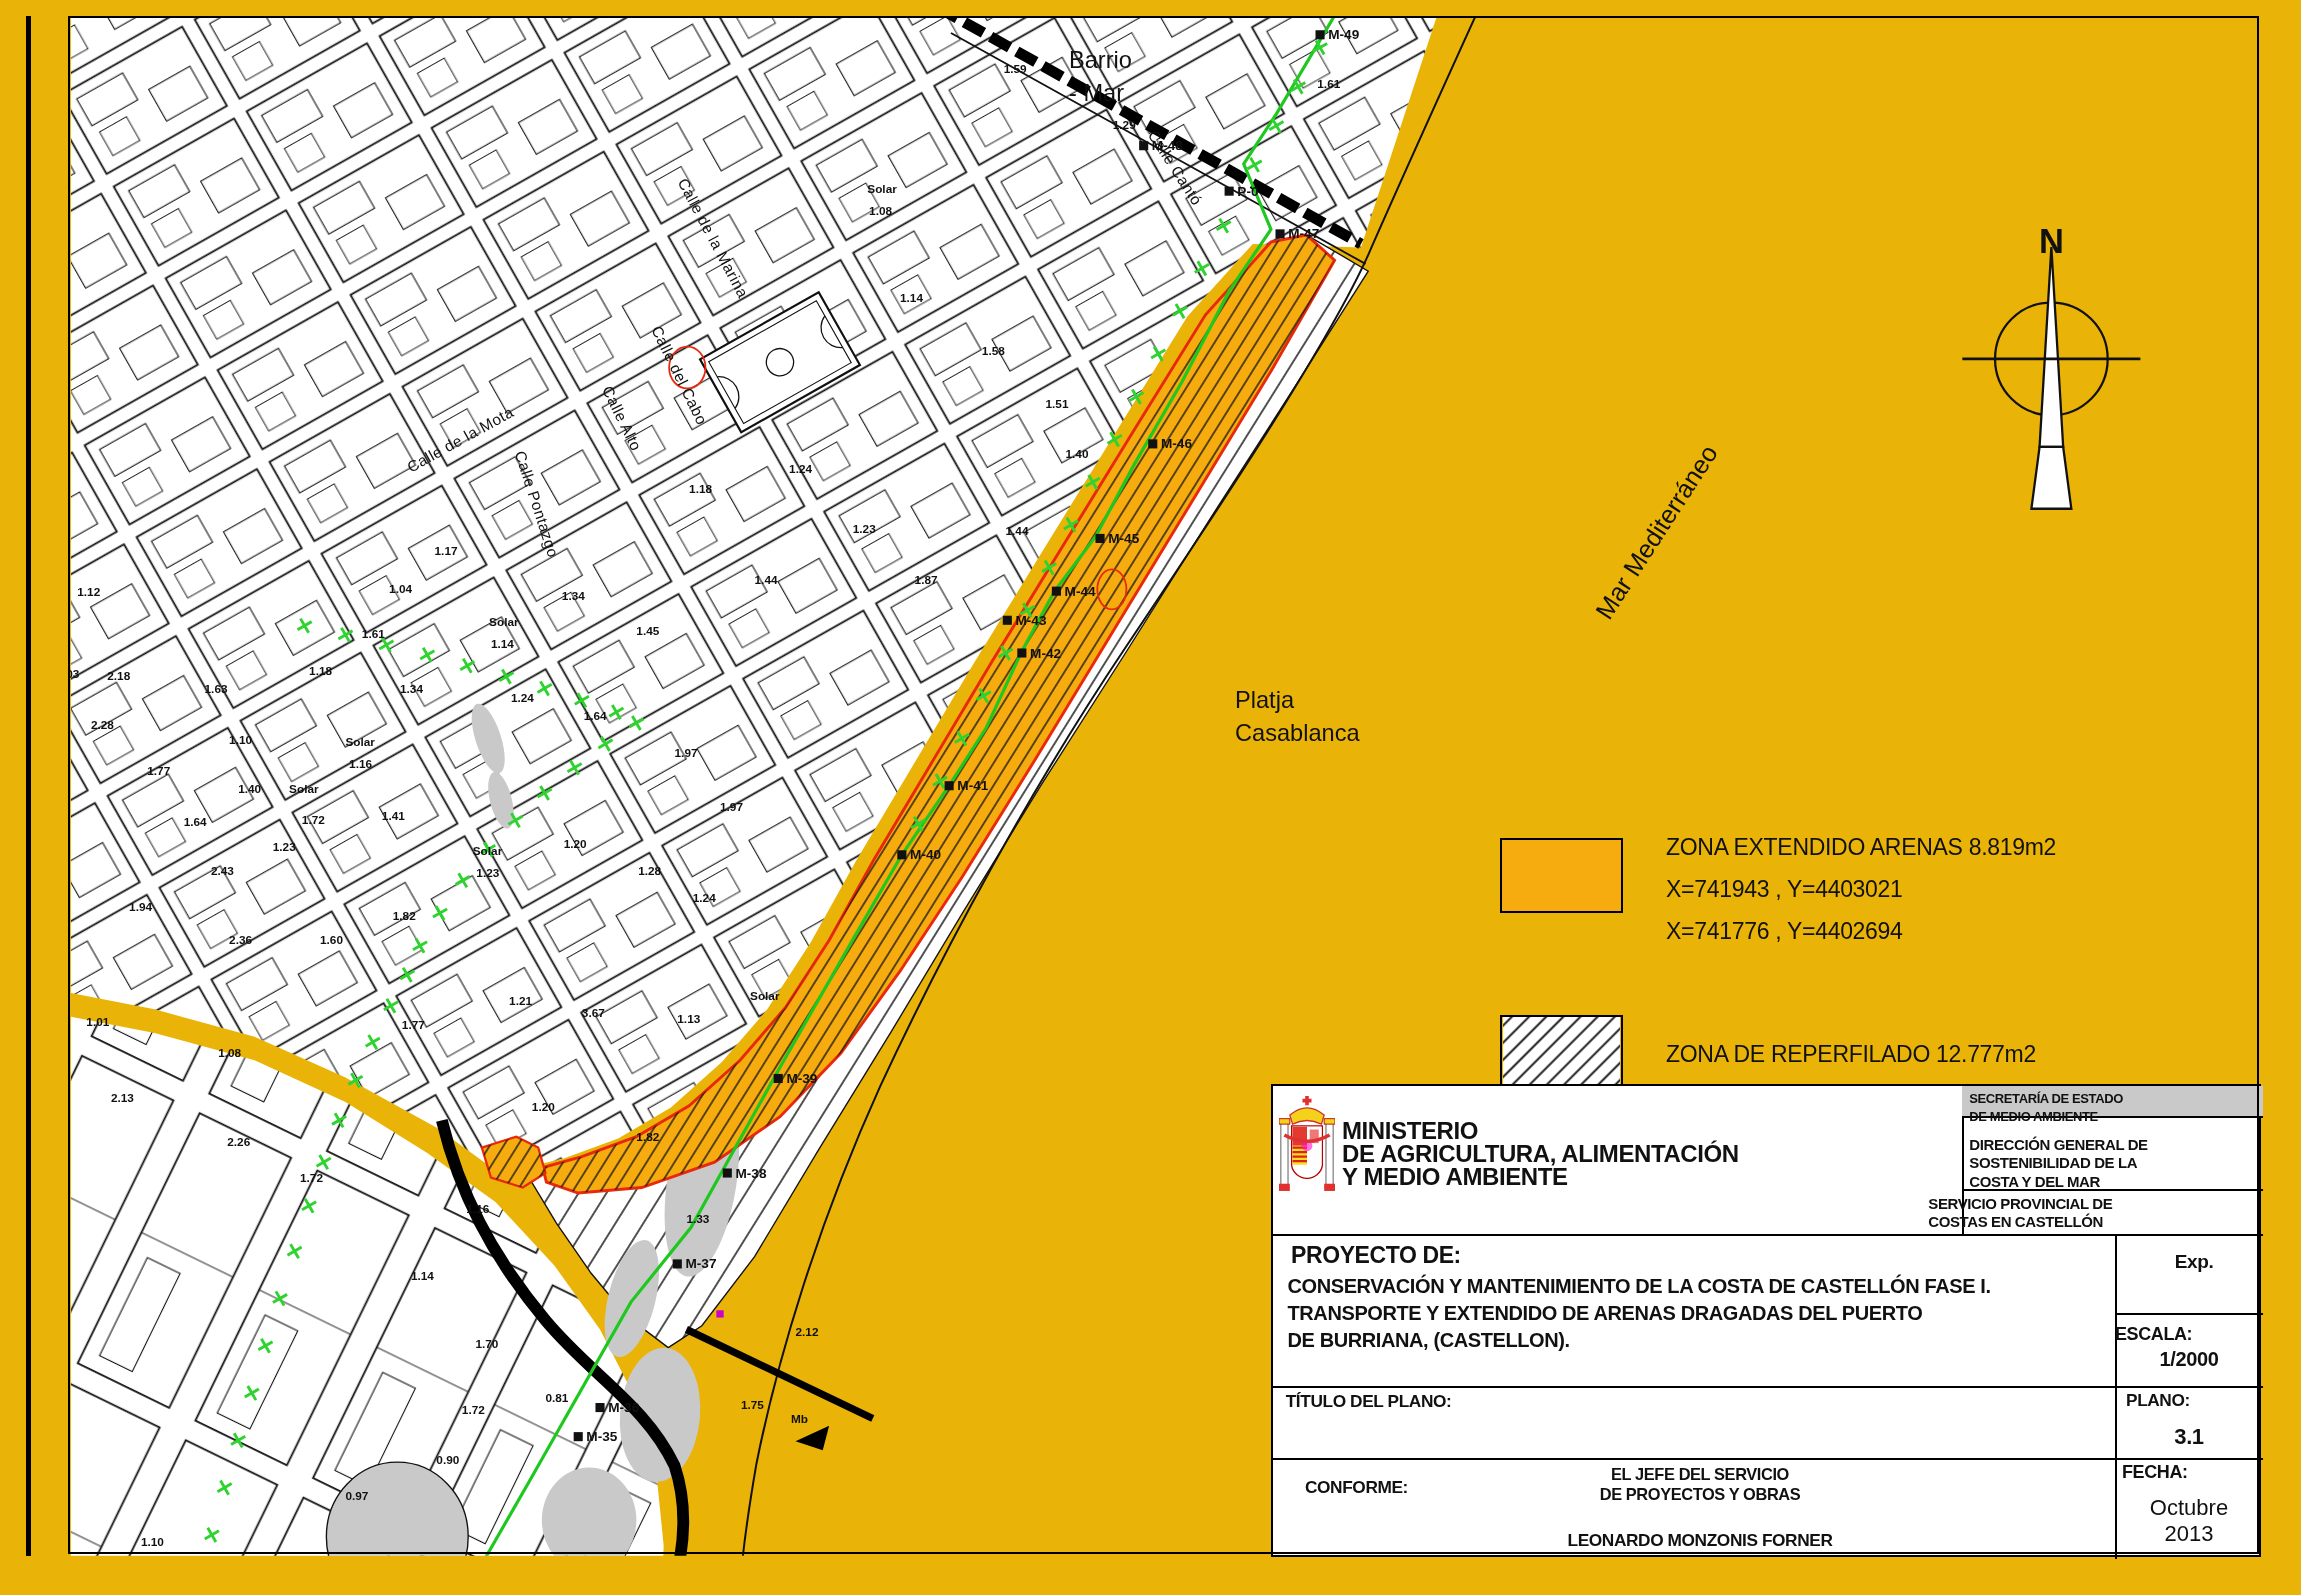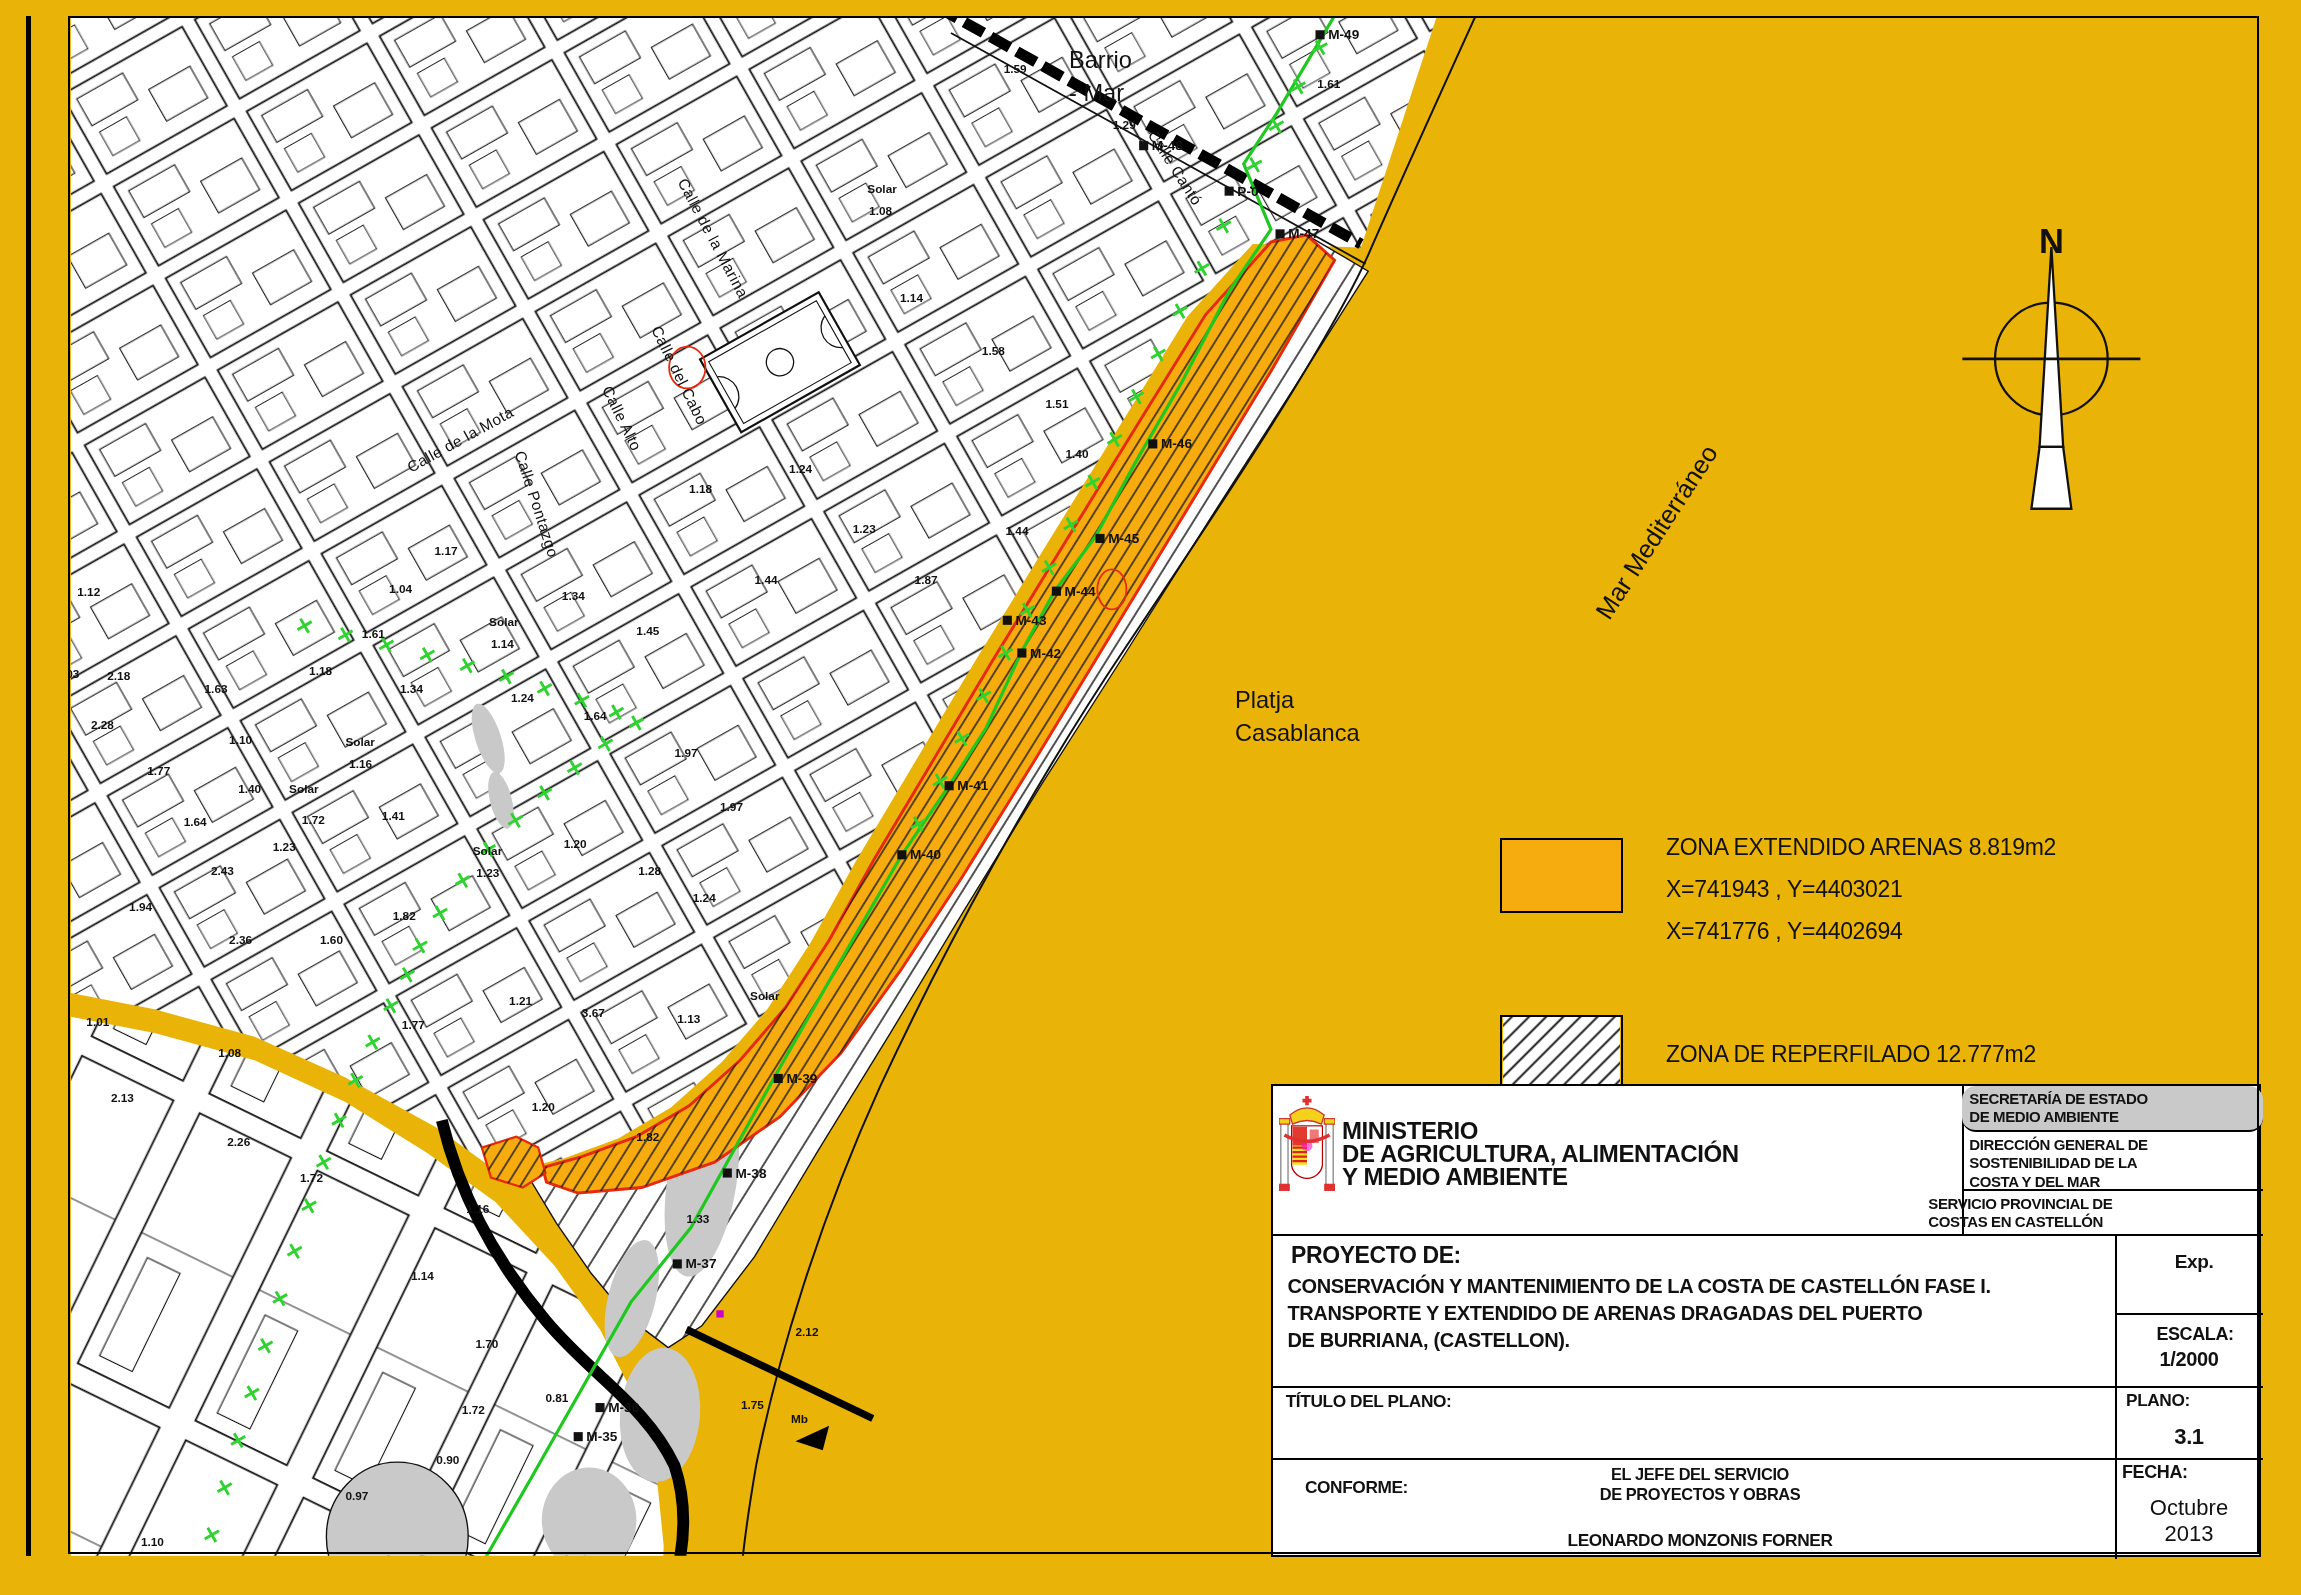--- a/index.html
+++ b/index.html
@@ -345,42 +345,42 @@
       <path d="M12,22 q19,-16 38,0 l-3,10 q-16,-8 -32,0 z" fill="#f4d21c" stroke="#c33" stroke-width="1.5"></path>
       <path d="M26,6 h10 M31,1 v10" stroke="#e03030" stroke-width="4"></path>
       <path d="M6,44 q25,14 50,0" fill="none" stroke="#e03030" stroke-width="4"></path>
     </svg>
     <div class="cell t" style="left:69px;top:33px;font-size:24px;line-height:23px;">
       <div>MINISTERIO</div>
       <div>DE AGRICULTURA, ALIMENTACIÓN</div>
       <div>Y MEDIO AMBIENTE</div>
     </div>
 
-    <div class="cell t" style="left:689px;top:0;width:301px;height:46px;background:#c9c9c9;border-bottom:2.3px solid #000;padding:3.6px 7.3px;font-size:15px;line-height:18.6px;border-radius:14px;">
+    <div class="cell t" style="left:689px;top:0;width:301px;height:32px;background:#c9c9c9;border-bottom:2.3px solid #000;padding:3.6px 7.3px;font-size:13px;line-height:18.6px;">
       <div>SECRETARÍA DE ESTADO</div>
       <div>DE MEDIO AMBIENTE</div>
     </div>
     <div class="cell t" style="left:689px;top:48px;width:301px;height:57px;border-bottom:2.3px solid #000;padding:1.8px 7.3px;font-size:15px;line-height:18.6px;">
       <div>DIRECCIÓN GENERAL DE</div>
       <div>SOSTENIBILIDAD DE LA</div>
       <div>COSTA Y DEL MAR</div>
     </div>
     <div class="cell t" style="left:648px;top:107px;width:301px;height:41px;padding:1.8px 7.3px;font-size:15px;line-height:18.6px;">
       <div>SERVICIO PROVINCIAL DE</div>
       <div>COSTAS EN CASTELLÓN</div>
     </div>
 
     <div class="cell t" style="left:18px;top:156px;font-size:23px;">PROYECTO DE:</div>
     <div class="cell t" style="left:14.5px;top:187px;width:818px;font-size:20px;line-height:27px;">
       <div>CONSERVACIÓN Y MANTENIMIENTO DE LA COSTA DE CASTELLÓN FASE I.</div>
       <div>TRANSPORTE Y EXTENDIDO DE ARENAS DRAGADAS DEL PUERTO</div>
       <div>DE BURRIANA, (CASTELLON).</div>
     </div>
     <div class="cell t" style="left:842px;top:165px;width:148px;text-align:center;font-size:19px;padding-left:10px;">Exp.</div>
-    <div class="cell t" style="left:842px;top:238px;width:148px;text-align:center;font-size:18px;padding-left:12px;">ESCALA:</div>
+    <div class="cell t" style="left:842px;top:238px;width:148px;font-size:18px;">ESCALA:</div>
     <div class="cell t" style="left:842px;top:262px;width:148px;text-align:center;font-size:20px;">1/2000</div>
 
     <div class="cell t" style="left:12.7px;top:305px;font-size:17.3px;">TÍTULO DEL PLANO:</div>
     <div class="cell t" style="left:853px;top:304px;font-size:17.3px;">PLANO:</div>
     <div class="cell t" style="left:842px;top:338px;width:148px;text-align:center;font-size:22px;">3.1</div>
 
     <div class="cell t" style="left:32px;top:382px;font-size:17.3px;margin-top:9px;">CONFORME:</div>
     <div class="cell t" style="left:227px;top:378px;width:400px;text-align:center;font-size:16.4px;line-height:20px;">
       <div>EL JEFE DEL SERVICIO</div>
       <div>DE PROYECTOS Y OBRAS</div>

